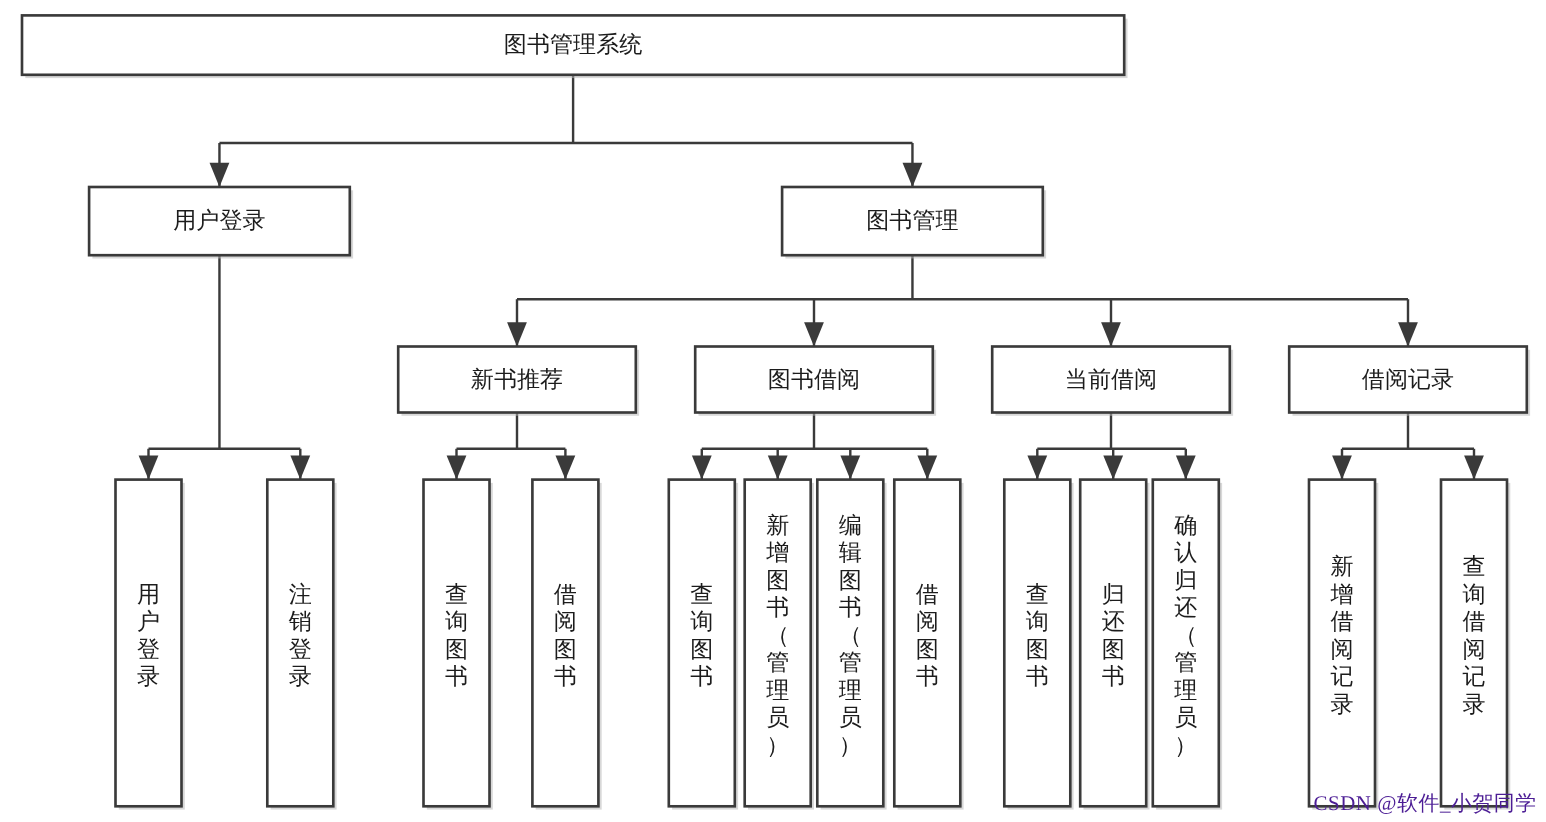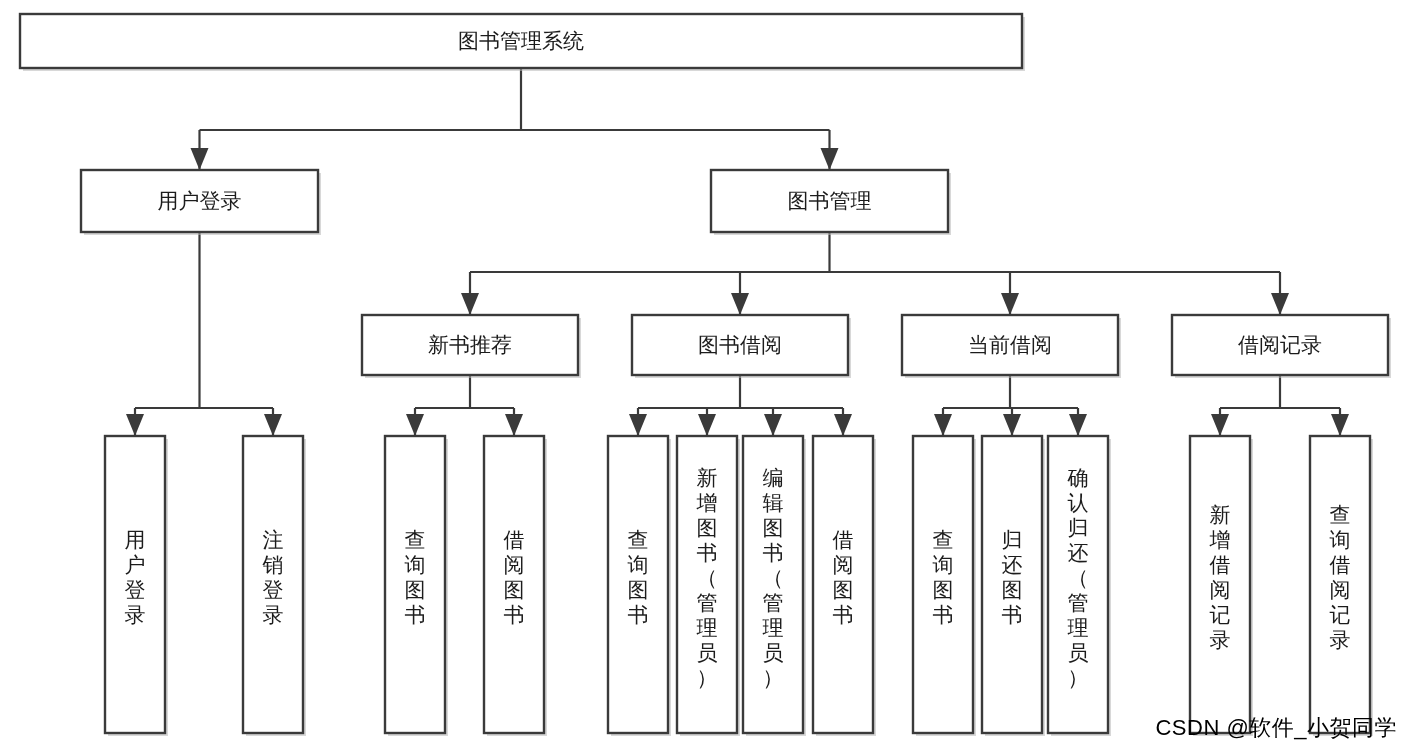--- a/index.html
+++ b/index.html
@@ -56,23 +56,23 @@
   .node-label-v {
     font-family: "Liberation Sans", "DejaVu Sans", sans-serif;
     font-size: 21px;
     fill: #1c1c1c;
     text-anchor: middle;
   }
   .watermark {
     position: absolute;
     right: 8px;
     bottom: 4px;
-    font-family: Liberation Sans, sans-serif;
-    font-size: 22px;
-    color: #000000;
+    font-family: Liberation Serif, serif;
+    font-size: 19px;
+    color: #4c1d95;
     white-space: nowrap;
     letter-spacing: 0.5px;
   }
 </style>
 </head>
 <body>
 
 <div id="diagram-root">
   <svg class="flow" viewBox="0 0 1405 747" xmlns="http://www.w3.org/2000/svg">
     <g id="edges-layer">

